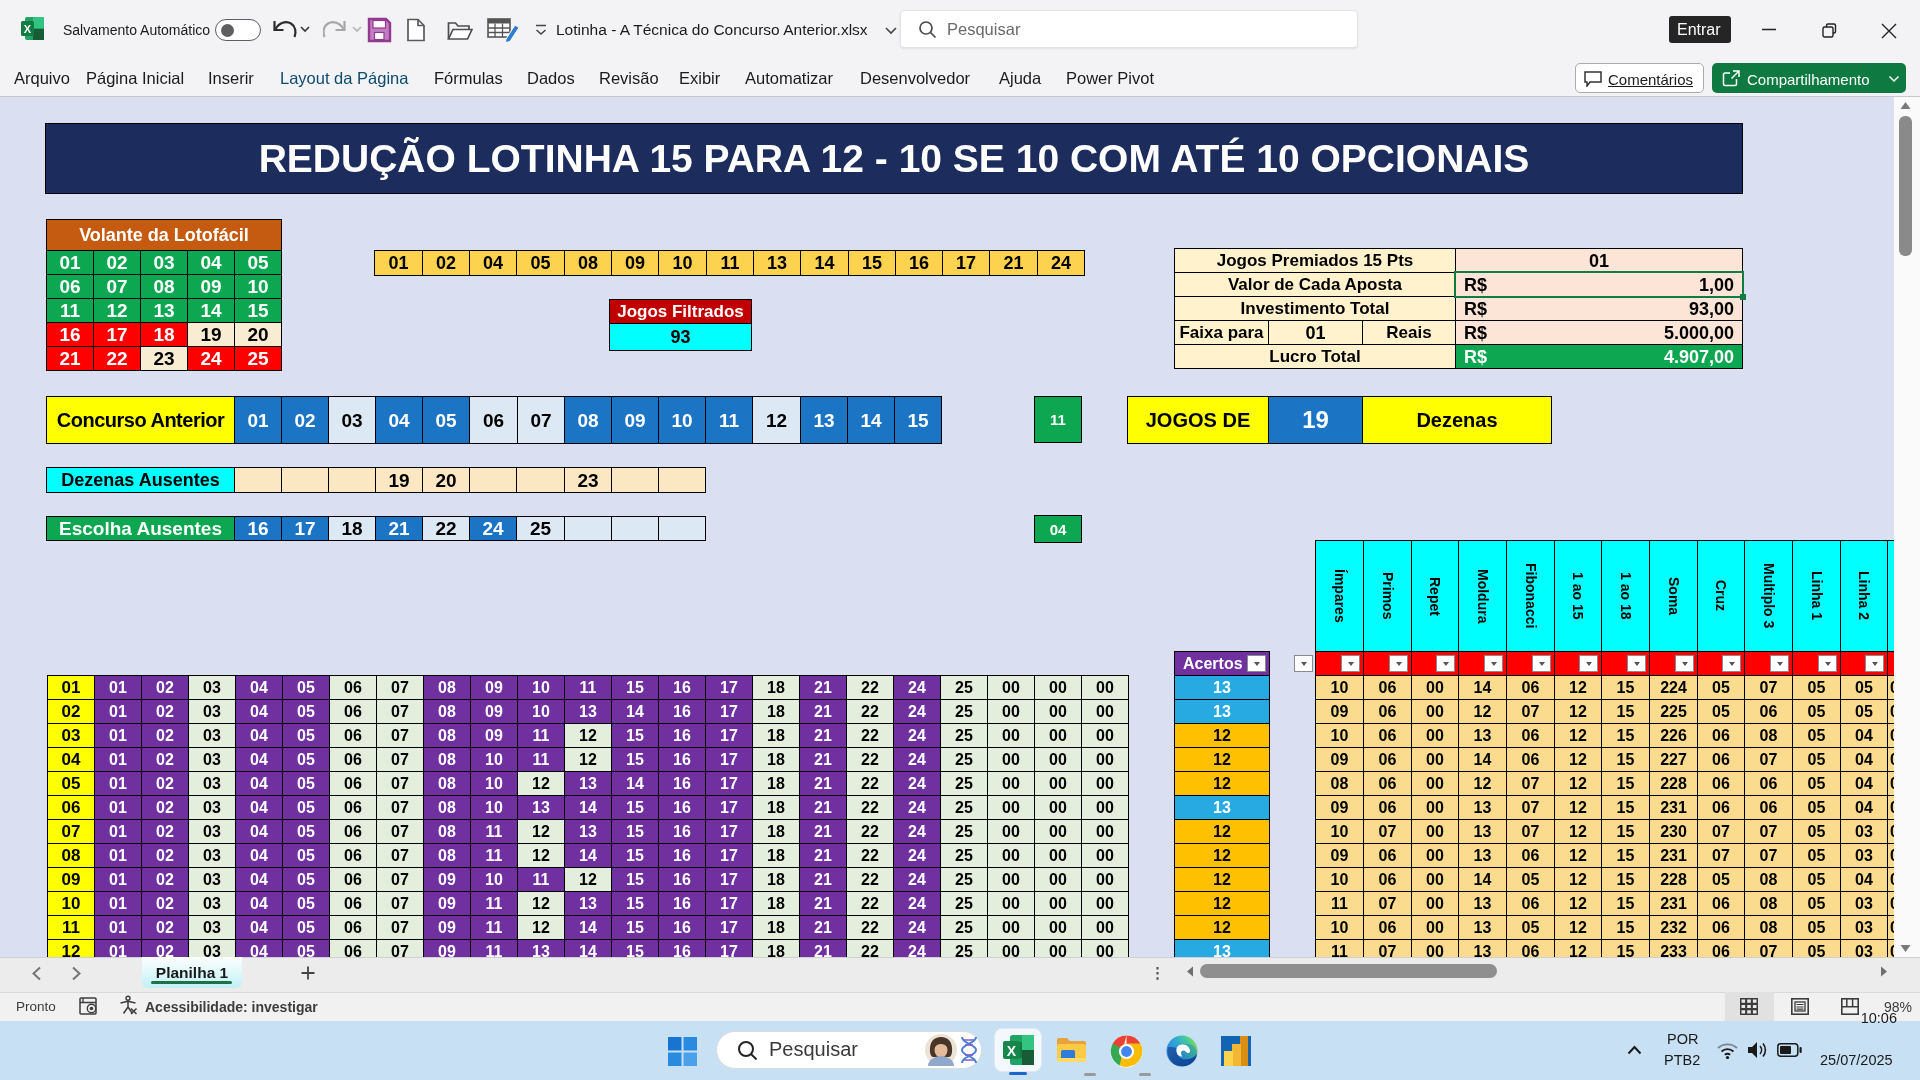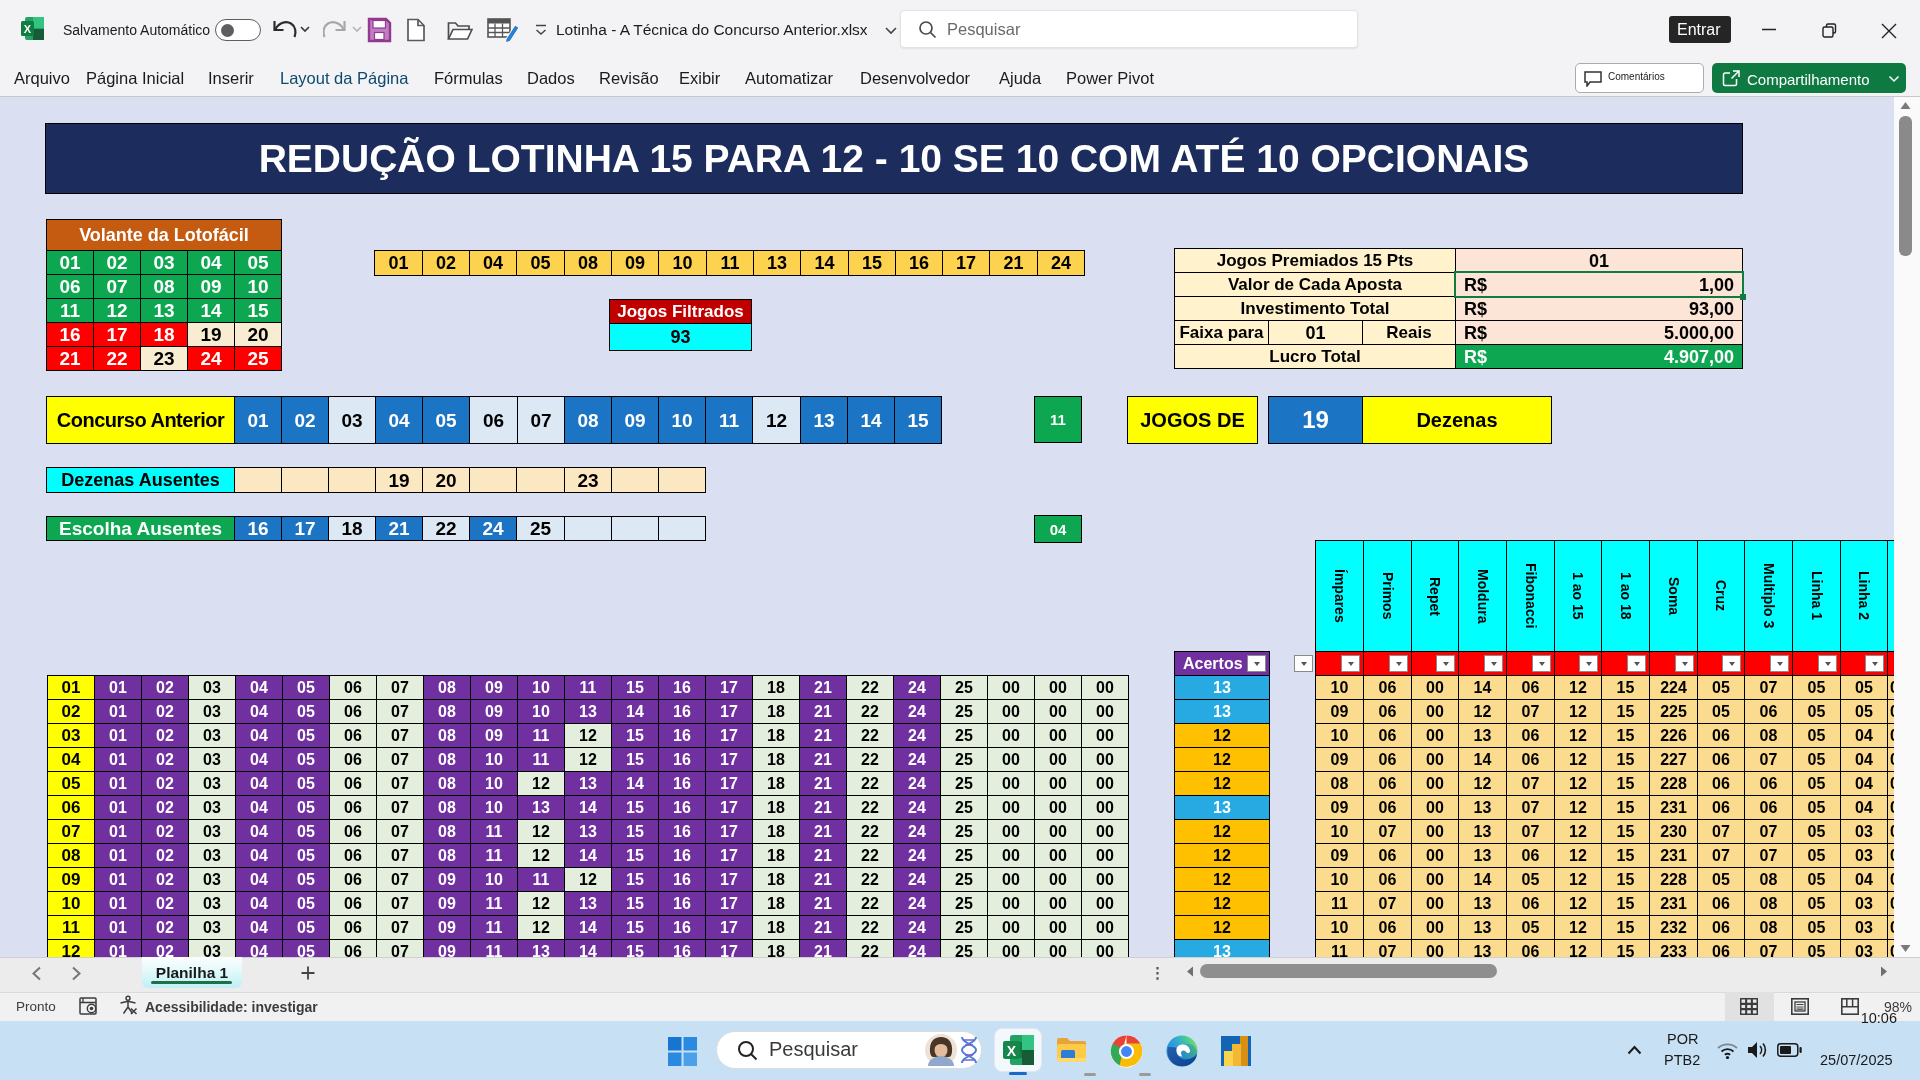--- a/index.html
+++ b/index.html
@@ -85,21 +85,21 @@
 <div class="a" style="left:599px;top:69px;font-size:16.5px;color:#1b1b1b;white-space:nowrap;">Revisão</div>
 <div class="a" style="left:679px;top:69px;font-size:16.5px;color:#1b1b1b;white-space:nowrap;">Exibir</div>
 <div class="a" style="left:745px;top:69px;font-size:16.5px;color:#1b1b1b;white-space:nowrap;">Automatizar</div>
 <div class="a" style="left:860px;top:69px;font-size:16.5px;color:#1b1b1b;white-space:nowrap;">Desenvolvedor</div>
 <div class="a" style="left:999px;top:69px;font-size:16.5px;color:#1b1b1b;white-space:nowrap;">Ajuda</div>
 <div class="a" style="left:1066px;top:69px;font-size:16.5px;color:#1b1b1b;white-space:nowrap;">Power Pivot</div>
 <div class="a" style="left:1575px;top:63px;width:129px;height:30px;background:#fff;border:1px solid #ababab;border-radius:5px"></div>
 <svg class="a" style="left:1584px;top:71px" width="18" height="16" viewBox="0 0 18 16">
 <path d="M1 1 h16 v10 h-11 l-3 4 v-4 h-2 z" fill="none" stroke="#333" stroke-width="1.5"></path>
     </svg>
-<div class="a" style="left:1608px;top:71px;font-size:10px;color:#1b1b1b;white-space:nowrap;">Comentários</div>
+<div class="a" style="left:1608px;top:71px;font-size:15px;color:#1b1b1b;white-space:nowrap;text-decoration:underline;">Comentários</div>
 <div class="a" style="left:1712px;top:63px;width:194px;height:30px;background:#0e7a41;border-radius:5px"></div>
 <svg class="a" style="left:1722px;top:69px" width="19" height="18" viewBox="0 0 19 18">
 <path d="M8 4 H3 a1.5 1.5 0 0 0 -1.5 1.5 V15 a1.5 1.5 0 0 0 1.5 1.5 h10 a1.5 1.5 0 0 0 1.5 -1.5 V10" fill="none" stroke="#fff" stroke-width="1.5"></path>
 <path d="M11 2 h6 v6 M17 2 L9.5 9.5" fill="none" stroke="#fff" stroke-width="1.5"></path>
 </svg>
 <div class="a" style="left:1747px;top:71px;font-size:15px;color:#fff;white-space:nowrap;">Compartilhamento</div>
 <svg class="a" style="left:1888px;top:75px" width="12" height="8" viewBox="0 0 12 8">
 <path d="M1.5 1.5 l4.5 4.5 l4.5 -4.5" fill="none" stroke="#fff" stroke-width="1.5"></path>
     </svg>
 <div class="c" style="left:45px;top:123px;width:1698px;height:71px;background:#1c2c5c;color:#fff;font-size:39px;border:1px solid #000;font-weight:bold;">REDUÇÃO LOTINHA 15 PARA 12 - 10 SE 10 COM ATÉ 10 OPCIONAIS</div>
@@ -182,21 +182,21 @@
 <div class="c" style="left:517px;top:396px;width:48px;height:48px;background:#dce8f4;color:#000;font-size:19px;border:1px solid #000;font-weight:bold;">07</div>
 <div class="c" style="left:564px;top:396px;width:48px;height:48px;background:#1b74c4;color:#fff;font-size:19px;border:1px solid #000;font-weight:bold;">08</div>
 <div class="c" style="left:611px;top:396px;width:48px;height:48px;background:#1b74c4;color:#fff;font-size:19px;border:1px solid #000;font-weight:bold;">09</div>
 <div class="c" style="left:658px;top:396px;width:48px;height:48px;background:#1b74c4;color:#fff;font-size:19px;border:1px solid #000;font-weight:bold;">10</div>
 <div class="c" style="left:705px;top:396px;width:48px;height:48px;background:#1b74c4;color:#fff;font-size:19px;border:1px solid #000;font-weight:bold;">11</div>
 <div class="c" style="left:752px;top:396px;width:49px;height:48px;background:#dce8f4;color:#000;font-size:19px;border:1px solid #000;font-weight:bold;">12</div>
 <div class="c" style="left:800px;top:396px;width:48px;height:48px;background:#1b74c4;color:#fff;font-size:19px;border:1px solid #000;font-weight:bold;">13</div>
 <div class="c" style="left:847px;top:396px;width:48px;height:48px;background:#1b74c4;color:#fff;font-size:19px;border:1px solid #000;font-weight:bold;">14</div>
 <div class="c" style="left:894px;top:396px;width:48px;height:48px;background:#1b74c4;color:#fff;font-size:19px;border:1px solid #000;font-weight:bold;">15</div>
 <div class="c" style="left:1034px;top:396px;width:48px;height:47px;background:#0ca750;color:#fff;font-size:15px;border:1px solid #000;font-weight:bold;">11</div>
-<div class="c" style="left:1127px;top:396px;width:131px;height:48px;background:#ffff00;color:#000;font-size:20px;border:1px solid #000;font-weight:bold;">JOGOS DE</div>
+<div class="c" style="left:1127px;top:396px;width:142px;height:48px;background:#ffff00;color:#000;font-size:20px;border:1px solid #000;font-weight:bold;">JOGOS DE</div>
 <div class="c" style="left:1268px;top:396px;width:95px;height:48px;background:#1b74c4;color:#fff;font-size:24px;border:1px solid #000;font-weight:bold;">19</div>
 <div class="c" style="left:1362px;top:396px;width:190px;height:48px;background:#ffff00;color:#000;font-size:20px;border:1px solid #000;font-weight:bold;">Dezenas</div>
 <div class="c" style="left:46px;top:467px;width:189px;height:26px;background:#00ffff;color:#000;font-size:18px;border:1px solid #000;font-weight:bold;">Dezenas Ausentes</div>
 <div class="c" style="left:234px;top:467px;width:48px;height:26px;background:#fbe7c2;color:#000;font-size:19px;border:1px solid #000;font-weight:bold;"></div>
 <div class="c" style="left:281px;top:467px;width:48px;height:26px;background:#fbe7c2;color:#000;font-size:19px;border:1px solid #000;font-weight:bold;"></div>
 <div class="c" style="left:328px;top:467px;width:48px;height:26px;background:#fbe7c2;color:#000;font-size:19px;border:1px solid #000;font-weight:bold;"></div>
 <div class="c" style="left:375px;top:467px;width:48px;height:26px;background:#fbe7c2;color:#000;font-size:19px;border:1px solid #000;font-weight:bold;">19</div>
 <div class="c" style="left:422px;top:467px;width:48px;height:26px;background:#fbe7c2;color:#000;font-size:19px;border:1px solid #000;font-weight:bold;">20</div>
 <div class="c" style="left:469px;top:467px;width:48px;height:26px;background:#fbe7c2;color:#000;font-size:19px;border:1px solid #000;font-weight:bold;"></div>
 <div class="c" style="left:516px;top:467px;width:49px;height:26px;background:#fbe7c2;color:#000;font-size:19px;border:1px solid #000;font-weight:bold;"></div>

